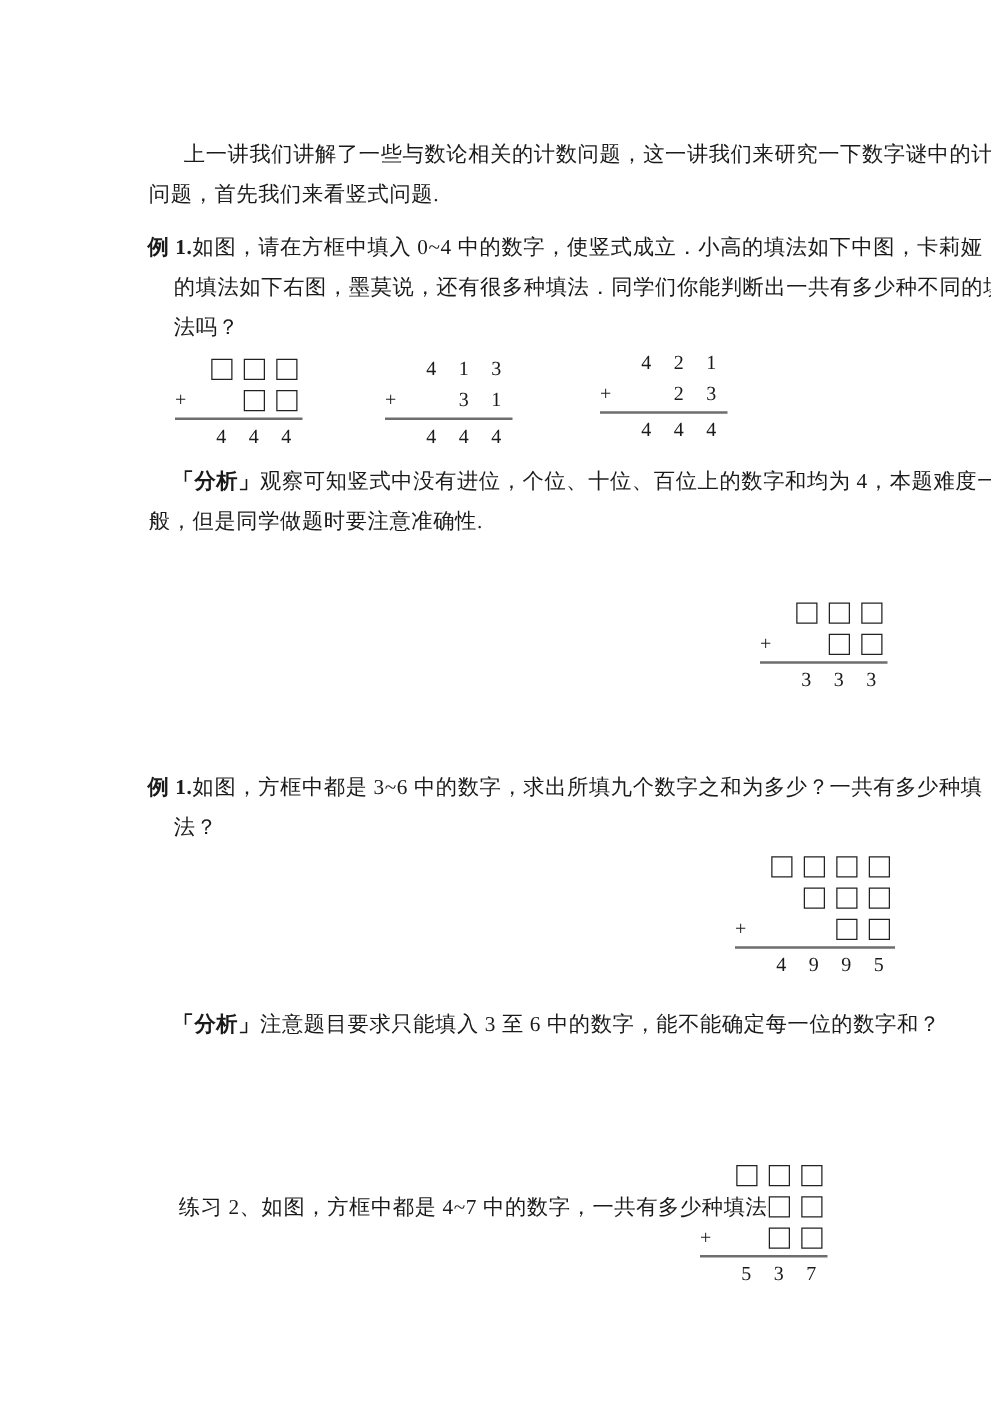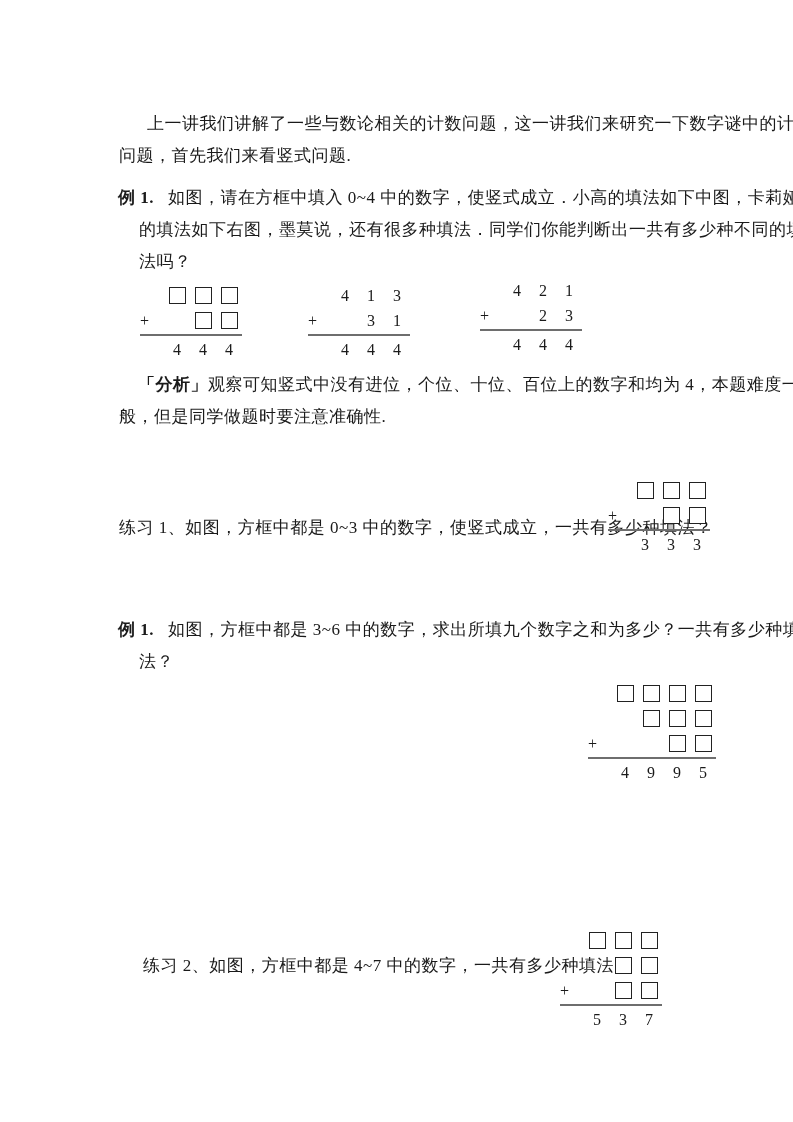--- a/index.html
+++ b/index.html
@@ -12,21 +12,21 @@
     overflow:hidden;
   }
   .block{position:absolute;}
   .tline{
     height:32px;line-height:32px;
     font-size:17px;white-space:nowrap;
     letter-spacing:0.5px;
   }
   .indent1{padding-left:28px;}
   .cont{padding-left:21px;}
-  .exlabel{font-weight:bold;margin-right:14px;}
+  .exlabel{font-weight:bold;}
   .anlabel{font-weight:bold;}
   .an-first{padding-left:19px;}
   
   .fig{position:absolute;}
   .fig-row{display:flex;height:25px;align-items:center;}
   .fig-plus{width:24px;font-size:16px;color:#1a1a1a;}
   .fig-cell{
     width:26px;height:25px;display:flex;
     justify-content:center;align-items:center;
     font-size:16px;color:#1a1a1a;
@@ -125,23 +125,20 @@
           <div class="fig-cell">4</div>
         </div>
       </div>
     </div>
 
   <div class="block" style="left:119px;top:369px;">
     <div class="tline an-first"><span class="anlabel">「分析」</span><span>观察可知竖式中没有进位，个位、十位、百位上的数字和均为 4，本题难度一</span></div>
     <div class="tline">般，但是同学做题时要注意准确性.</div>
   </div>
 
-  <div class="block" style="left:119px;top:512px;">
-    <div class="tline">练习 1、如图，方框中都是 0~3 中的数字，使竖式成立，一共有多少种填法？</div>
-  </div>
   <div class="fig" style="left:608px;top:478px;">
       <div class="fig-row">
         <div class="fig-plus"></div>
         <div class="fig-cell">
           <div class="box"></div>
         </div>
         <div class="fig-cell">
           <div class="box"></div>
         </div>
         <div class="fig-cell">
@@ -216,20 +213,23 @@
         <div class="fig-row">
           <div class="fig-plus"></div>
           <div class="fig-cell">4</div>
           <div class="fig-cell">9</div>
           <div class="fig-cell">9</div>
           <div class="fig-cell">5</div>
         </div>
       </div>
     </div>
 
+  <div class="block" style="left:119px;top:804px;">
+    <div class="tline an-first"><span class="anlabel">「分析」</span><span>注意题目要求只能填入 3 至 6 中的数字，能不能确定每一位的数字和？</span></div>
+  </div>
 
   <div class="block" style="left:143px;top:950px;">
     <div class="tline">练习 2、如图，方框中都是 4~7 中的数字，一共有多少种填法？</div>
   </div>
   <div class="fig" style="left:560px;top:928px;">
       <div class="fig-row">
         <div class="fig-plus"></div>
         <div class="fig-cell">
           <div class="box"></div>
         </div>

